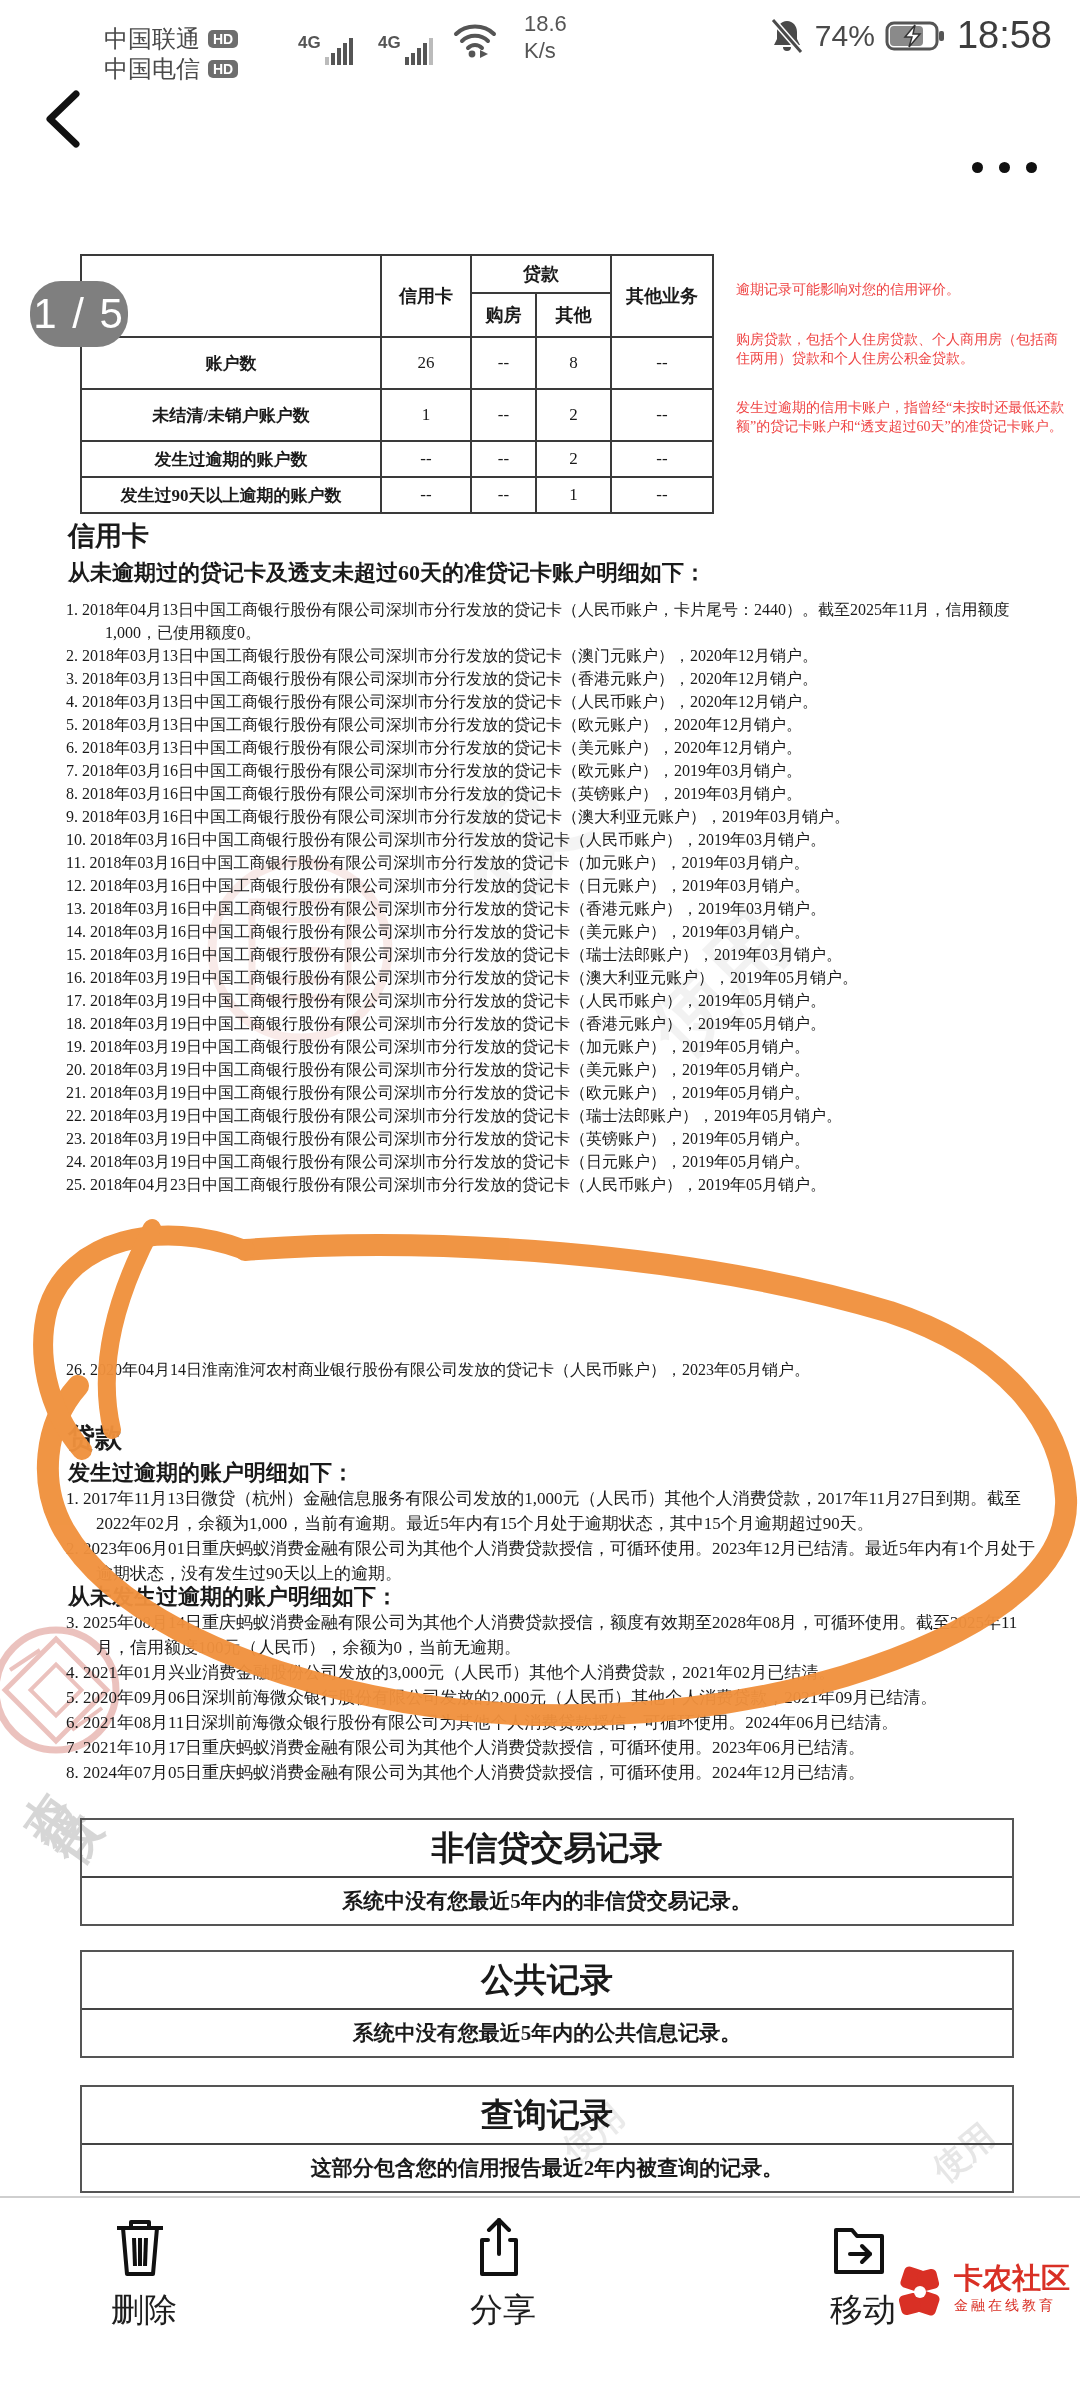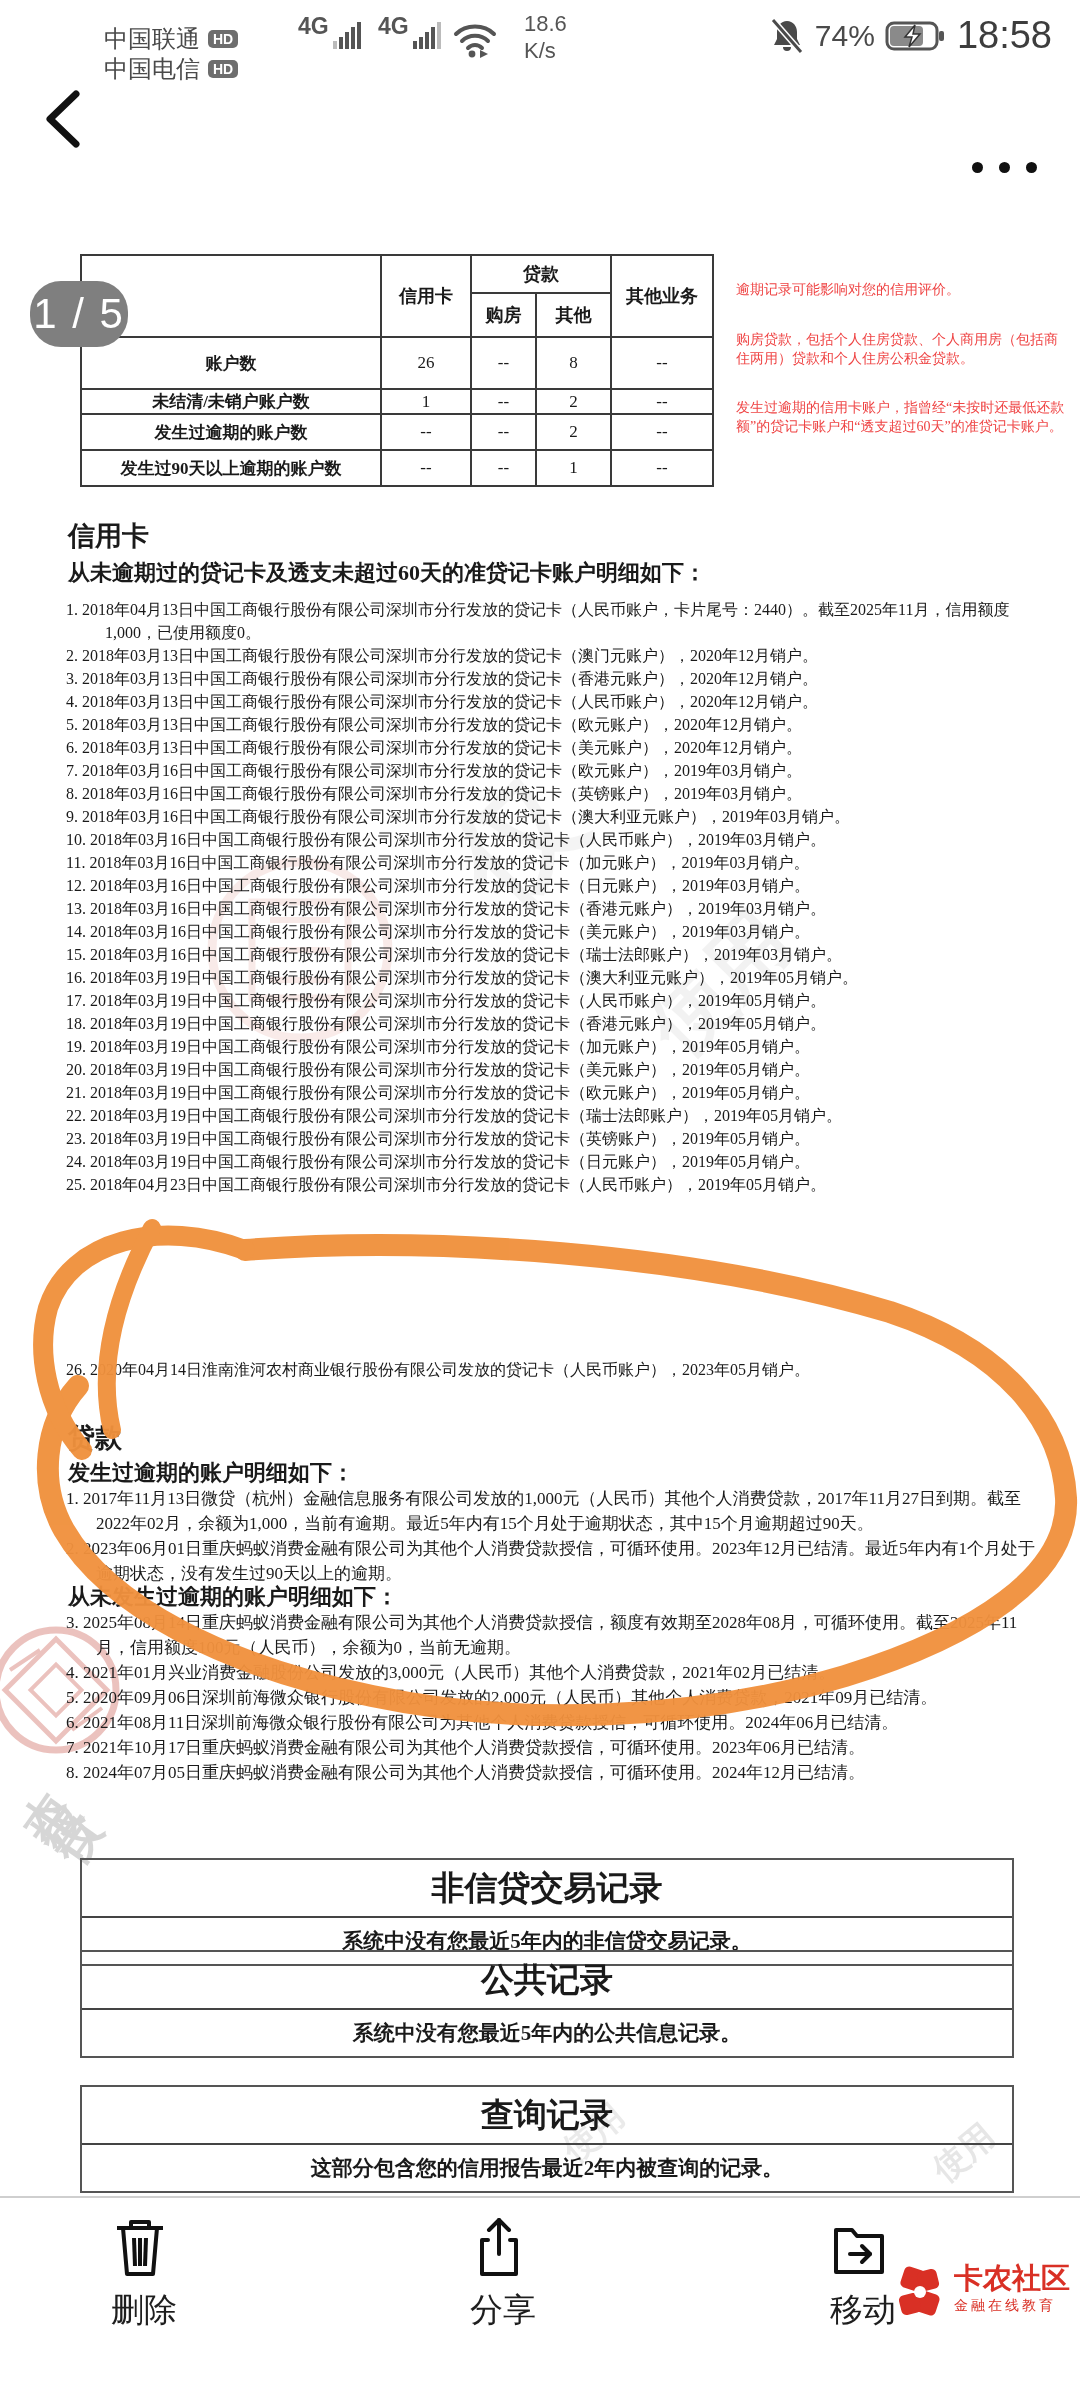--- a/index.html
+++ b/index.html
@@ -6,21 +6,21 @@
   body{width:1080px;height:2400px;position:relative;background:#fff;overflow:hidden;
        font-family:"Liberation Serif","DejaVu Serif",serif;color:#1a1a1a;}
   
   .statusbar{position:absolute;left:0;top:0;width:1080px;height:78px;
              font-family:"Liberation Sans","DejaVu Sans",sans-serif;color:#4a4a4a;}
   .carriers{position:absolute;left:104px;top:24px;line-height:30px;font-size:24px;}
   .carrier-row{display:flex;align-items:center;gap:8px;}
   .hd-badge{display:inline-block;background:#6d6d6d;color:#fff;font-size:14px;font-weight:bold;
             border-radius:5px;padding:1px 5px;line-height:16px;}
   .sig-group{position:absolute;top:18px;display:flex;align-items:flex-end;gap:4px;}
-  .sig-4g{font-size:23px;font-weight:bold;color:#555;line-height:17px;margin-bottom:14px;}
+  .sig-4g{font-size:17px;font-weight:bold;color:#555;line-height:17px;margin-bottom:14px;margin-top:16px;}
   .bars{display:flex;align-items:flex-end;gap:2px;}
   .bars i{display:block;width:4px;background:#555;}
   .wifi{position:absolute;left:452px;top:20px;}
   .speed{position:absolute;left:524px;top:10px;font-size:22px;line-height:27px;color:#555;}
   .sb-right{position:absolute;right:28px;top:14px;display:flex;align-items:center;gap:10px;}
   .pct{font-size:30px;color:#4a4a4a;}
   .time{font-size:38px;color:#3d3d3d;}
   
   .backbtn{position:absolute;left:36px;top:88px;width:56px;height:62px;cursor:pointer;}
   .menu-dots{position:absolute;left:972px;top:162px;display:flex;gap:16px;cursor:pointer;}
@@ -191,21 +191,21 @@
     <th>购房</th>
     <th>其他</th>
   </tr>
   <tr style="height:52px;">
     <td class="rowlabel">账户数</td>
     <td>26</td>
     <td>--</td>
     <td>8</td>
     <td>--</td>
   </tr>
-  <tr style="height:25px;padding-left:32px;">
+  <tr style="height:52px;padding-left:32px;">
     <td class="rowlabel">未结清/未销户账户数</td>
     <td>1</td>
     <td>--</td>
     <td>2</td>
     <td>--</td>
   </tr>
   <tr style="height:36px;">
     <td class="rowlabel">发生过逾期的账户数</td>
     <td>--</td>
     <td>--</td>
@@ -266,21 +266,21 @@
 <div class="sec-sub" style="top:1582px;">从未发生过逾期的账户明细如下：</div>
 <div class="doclist loan-list" style="top:1610px;">
     <div class="list-line">3. 2025年08月14日重庆蚂蚁消费金融有限公司为其他个人消费贷款授信，额度有效期至2028年08月，可循环使用。截至2025年11月，信用额度100元（人民币），余额为0，当前无逾期。</div>
     <div class="list-line">4. 2021年01月兴业消费金融股份公司发放的3,000元（人民币）其他个人消费贷款，2021年02月已结清。</div>
     <div class="list-line">5. 2020年09月06日深圳前海微众银行股份有限公司发放的2,000元（人民币）其他个人消费贷款，2021年09月已结清。</div>
     <div class="list-line">6. 2021年08月11日深圳前海微众银行股份有限公司为其他个人消费贷款授信，可循环使用。2024年06月已结清。</div>
     <div class="list-line">7. 2021年10月17日重庆蚂蚁消费金融有限公司为其他个人消费贷款授信，可循环使用。2023年06月已结清。</div>
     <div class="list-line">8. 2024年07月05日重庆蚂蚁消费金融有限公司为其他个人消费贷款授信，可循环使用。2024年12月已结清。</div>
   </div>
 
-<div class="rec-box" style="top:1818px;margin-top:40px;">
+<div class="rec-box" style="top:1818px;">
   <div class="rb-title">非信贷交易记录</div>
   <div class="rb-body">系统中没有您最近5年内的非信贷交易记录。</div>
 </div>
 <div class="rec-box" style="top:1950px;">
   <div class="rb-title">公共记录</div>
   <div class="rb-body">系统中没有您最近5年内的公共信息记录。</div>
 </div>
 <div class="rec-box" style="top:2085px;">
   <div class="rb-title">查询记录</div>
   <div class="rb-body">这部分包含您的信用报告最近2年内被查询的记录。</div>

